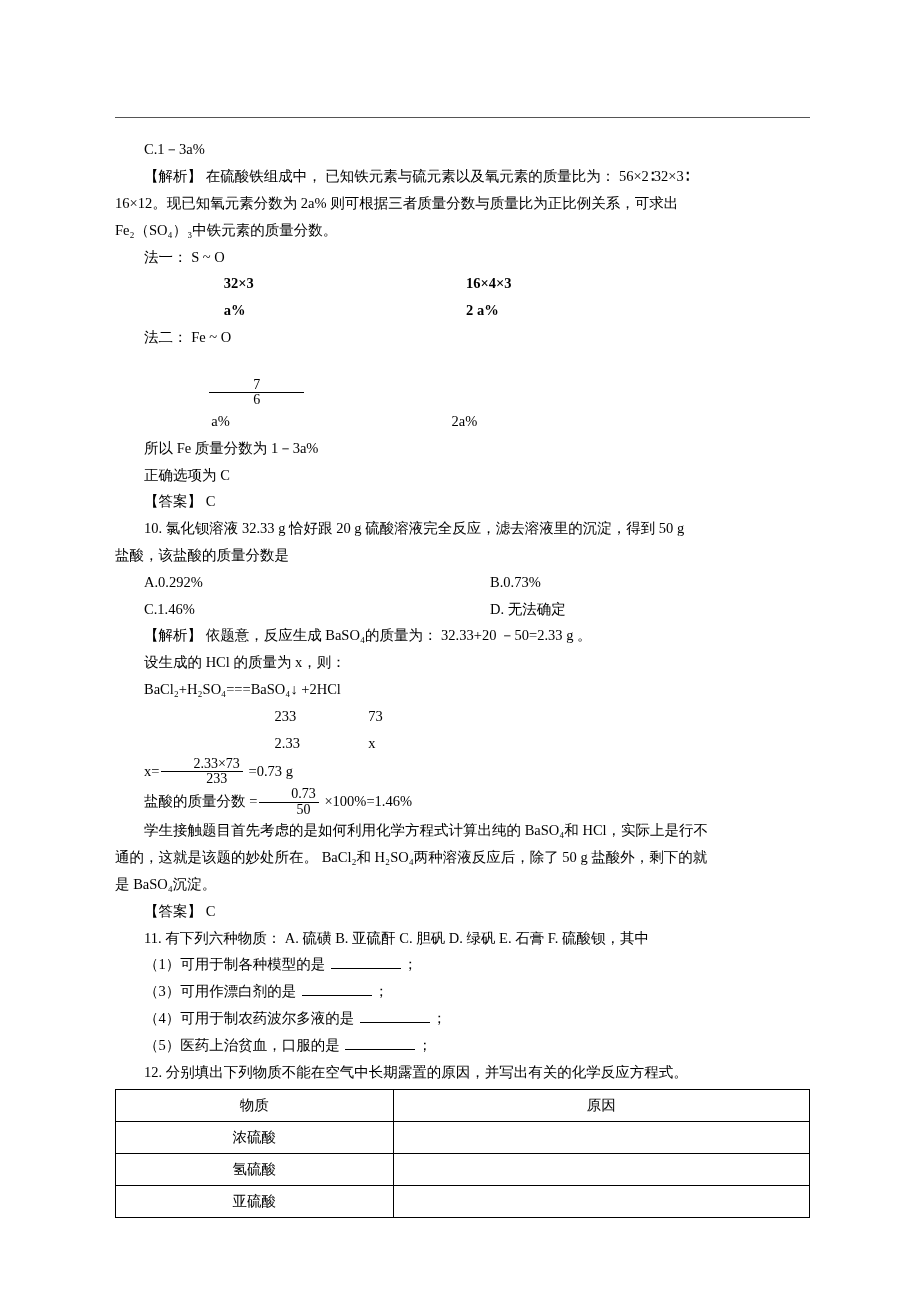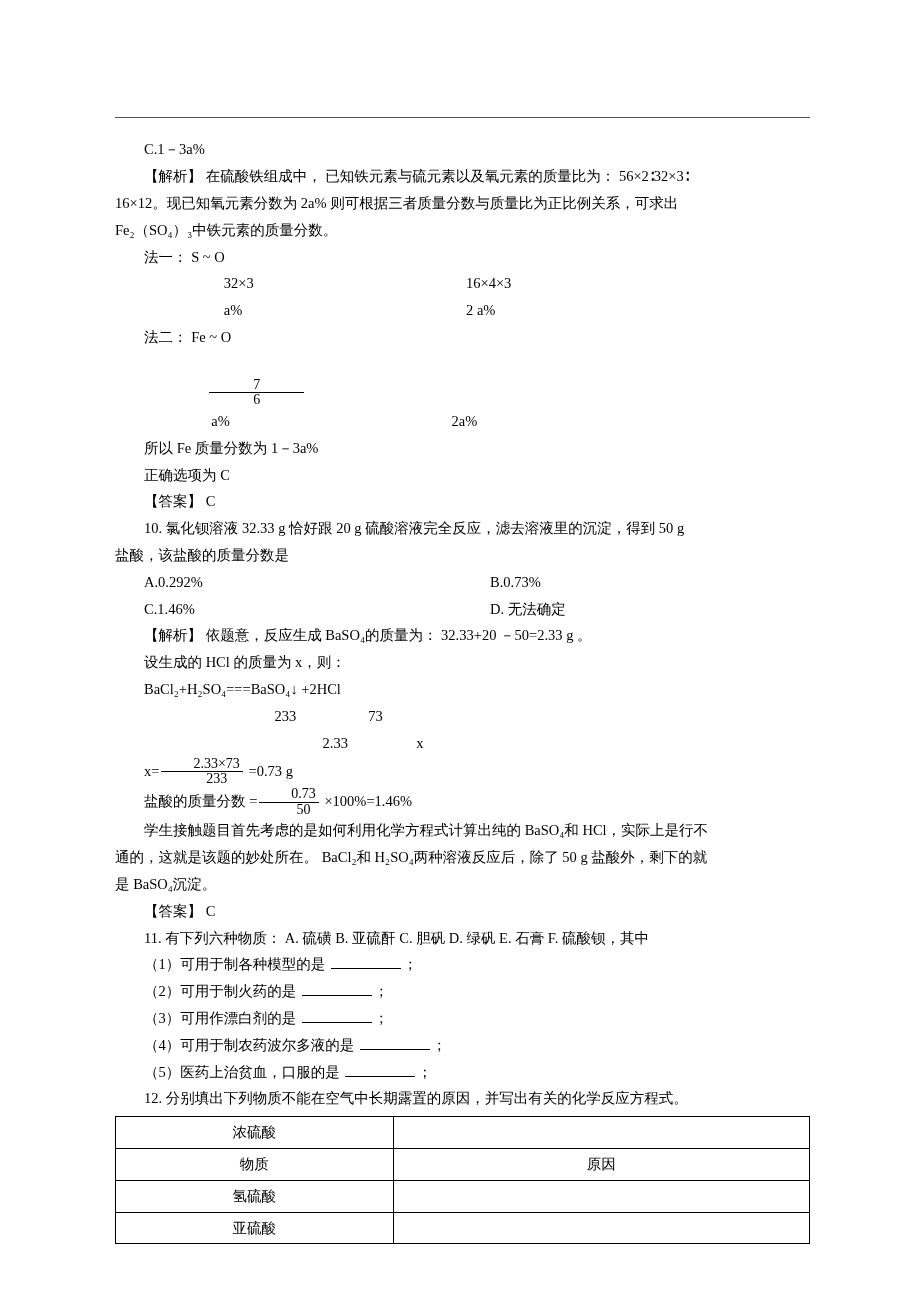--- a/index.html
+++ b/index.html
@@ -68,21 +68,21 @@
     margin-top: 4px;
   }
   table.tb th, table.tb td {
     border: 1px solid #000;
     text-align: center;
     font-weight: normal;
     padding: 2px 0;
     font-size: 14.5px;
   }
   .subpad { padding-left: 11em; }
-  .subpad2 { padding-left: 7.5em; }
+  .subpad2 { padding-left: 7.5em; font-weight: bold; }
   .subpad3 { padding-left: 6.5em; }
   .latin { font-family: "Times New Roman", serif; }
 </style>
 </head>
 <body>
 
 <div class="page">
   <hr class="hr-top">
 
   <div class="two-col">
@@ -135,21 +135,21 @@
   </div>
 
   <div class="row indent1">【解析】   依题意，反应生成    BaSO₄的质量为：   32.33+20 －50=2.33 g 。</div>
   <div class="row indent1">设生成的   HCl 的质量为  x，则：</div>
   <div class="row indent1 latin">BaCl₂+H₂SO₄===BaSO₄↓ +2HCl</div>
   <div class="row subpad latin">
     <span style="display:inline-block;width:90px;">233</span>
     <span>73</span>
   </div>
   <div class="row subpad latin">
-    <span style="display:inline-block;width:90px;margin-left:48px;">2.33</span>
+    <span style="display:inline-block;width:90px;">2.33</span>
     <span>x</span>
   </div>
 
   <div class="row indent1">
     <span class="latin">x=</span><span class="frac latin">
       <span class="num">2.33×73</span>
       <span class="den">233</span>
     </span><span class="latin"> =0.73 g</span>
   </div>
 
@@ -160,36 +160,35 @@
     </span><span class="latin"> ×100%=1.46%</span>
   </div>
 
   <div class="row indent1">学生接触题目首先考虑的是如何利用化学方程式计算出纯的        BaSO₄和 HCl，实际上是行不</div>
   <div class="row">通的，这就是该题的妙处所在。    BaCl₂和 H₂SO₄两种溶液反应后，除了    50 g  盐酸外，剩下的就</div>
   <div class="row">是 BaSO₄沉淀。</div>
   <div class="row indent1">【答案】  C</div>
 
   <div class="row indent1">11. 有下列六种物质：  A. 硫磺   B.  亚硫酐   C.  胆矾   D.  绿矾   E.  石膏   F.  硫酸钡，其中</div>
   <div class="row indent1"><span>（1）可用于制各种模型的是   </span><span class="blank"></span><span>；</span></div>
-  <div class="row indent1"><span>（2）可用于制火药的是   </span><span class="blank"></span><span>；</span></div>
   <div class="row indent1"><span>（3）可用作漂白剂的是   </span><span class="blank"></span><span>；</span></div>
   <div class="row indent1"><span>（4）可用于制农药波尔多液的是   </span><span class="blank"></span><span>；</span></div>
   <div class="row indent1"><span>（5）医药上治贫血，口服的是   </span><span class="blank"></span><span>；</span></div>
 
   <div class="row indent1">12. 分别填出下列物质不能在空气中长期露置的原因，并写出有关的化学反应方程式。</div>
   <table class="tb">
     <tbody>
         <tr>
+      <th style="width:40%;">物质</th>
+      <th>原因</th>
+    </tr>
+    <tr>
           <td>浓硫酸</td>
           <td></td>
         </tr>
-    <tr>
-      <th style="width:40%;">物质</th>
-      <th>原因</th>
-    </tr>
     <tr>
           <td>氢硫酸</td>
           <td></td>
         </tr>
     <tr>
           <td>亚硫酸</td>
           <td></td>
         </tr>
   </tbody>
     </table>

